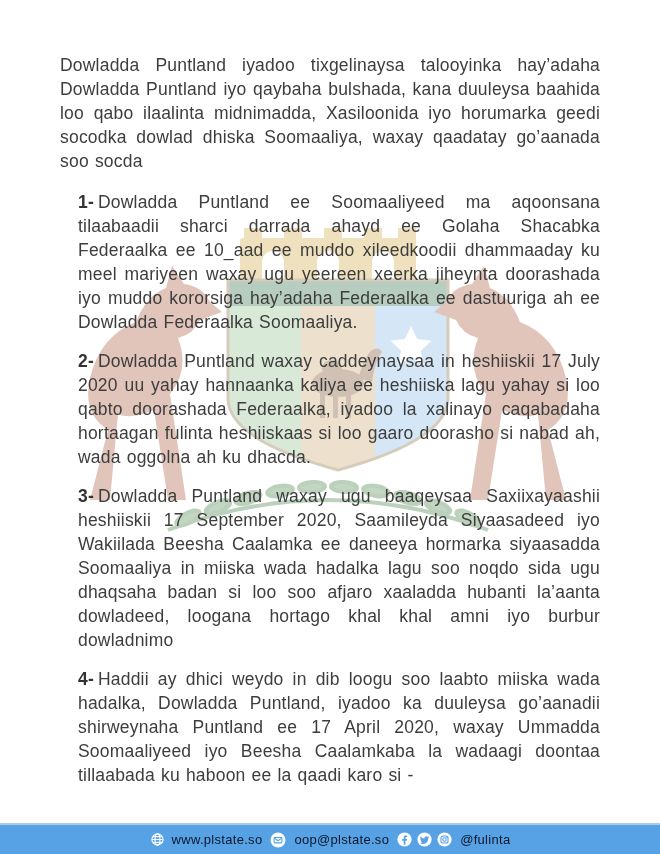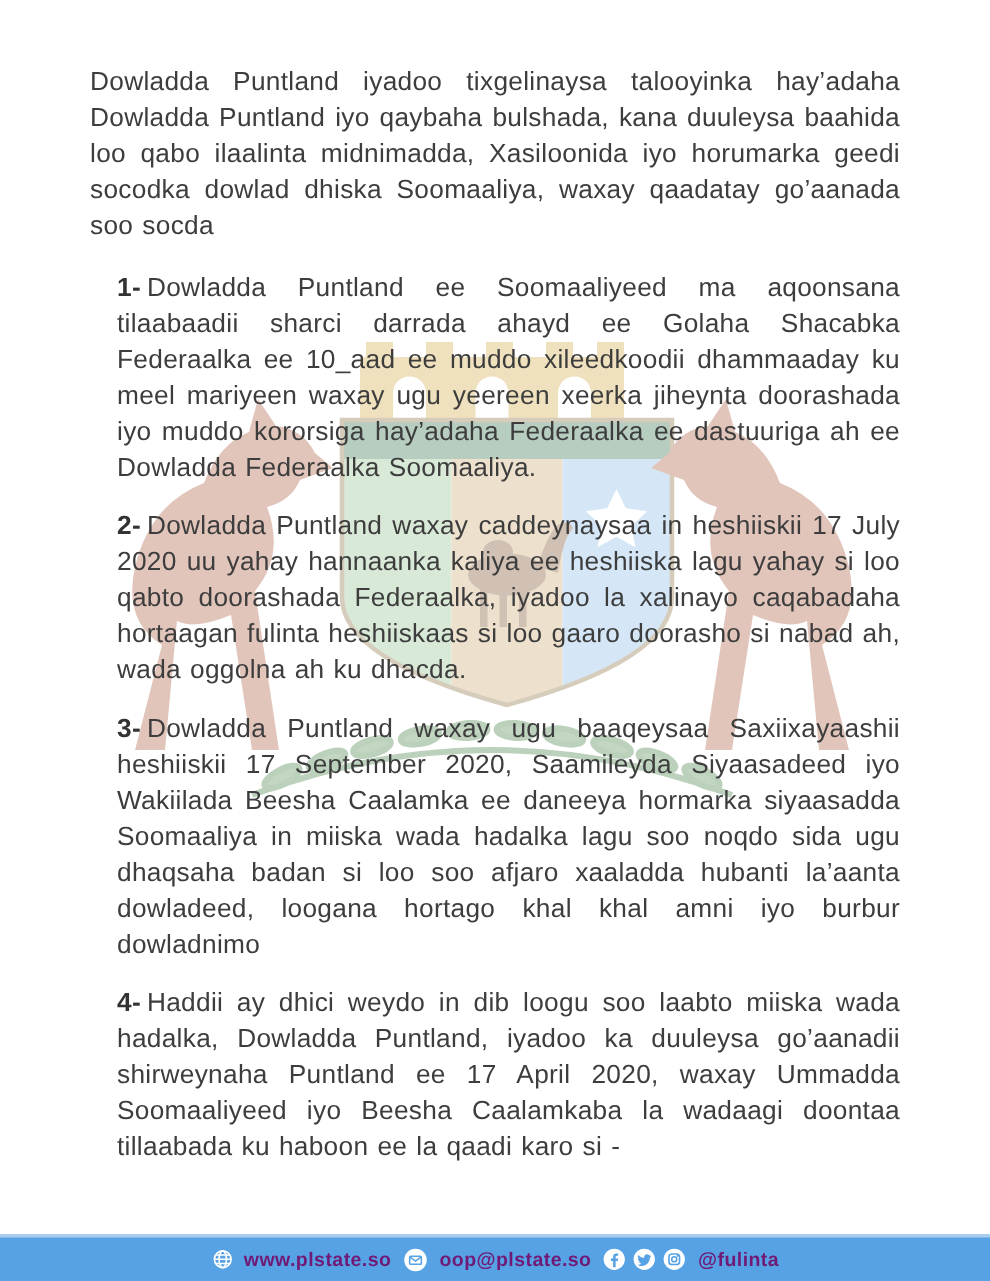--- a/index.html
+++ b/index.html
@@ -3,32 +3,32 @@
 <meta charset="utf-8">
 <style>
   html,body{margin:0;padding:0}
   body{
     width:660px;height:854px;position:relative;background:#ffffff;
     font-family:"Liberation Sans","DejaVu Sans",sans-serif;overflow:hidden;
   }
   .watermark{position:absolute;left:48px;top:218px;width:560px;height:330px;opacity:.34;z-index:0}
   .content{position:absolute;left:60px;right:60px;top:42px;z-index:1}
   .para{
-    margin:0 0 15px 0;text-align:justify;font-size:17.5px;line-height:24px;
+    margin:11px 0 15px 0;text-align:justify;font-size:17.5px;line-height:24px;
     color:#3d3d3d;letter-spacing:.2px;word-spacing:1px;
   }
   .intro{margin-bottom:17px}
   .point{margin-left:18px}
   .num{font-weight:700;color:#333;margin-right:4px}
   .footer{
     position:absolute;left:0;right:0;bottom:0;height:29px;background:#56a2e5;
     border-top:2px solid #a8cbee;display:flex;align-items:center;justify-content:center;
     gap:7px;z-index:2;
   }
-  .ftext{color:#701a75;font-weight:700;font-size:13px;letter-spacing:.3px}
+  .ftext{color:#0f172a;font-weight:400;font-size:13px;letter-spacing:.3px}
   .ficon{display:flex;align-items:center}
   .socials{display:flex;gap:3px;align-items:center}
 </style>
 </head>
 <body>
 
 <div class="page">
 
   <svg class="watermark" viewBox="0 0 560 330" aria-hidden="true">
 

